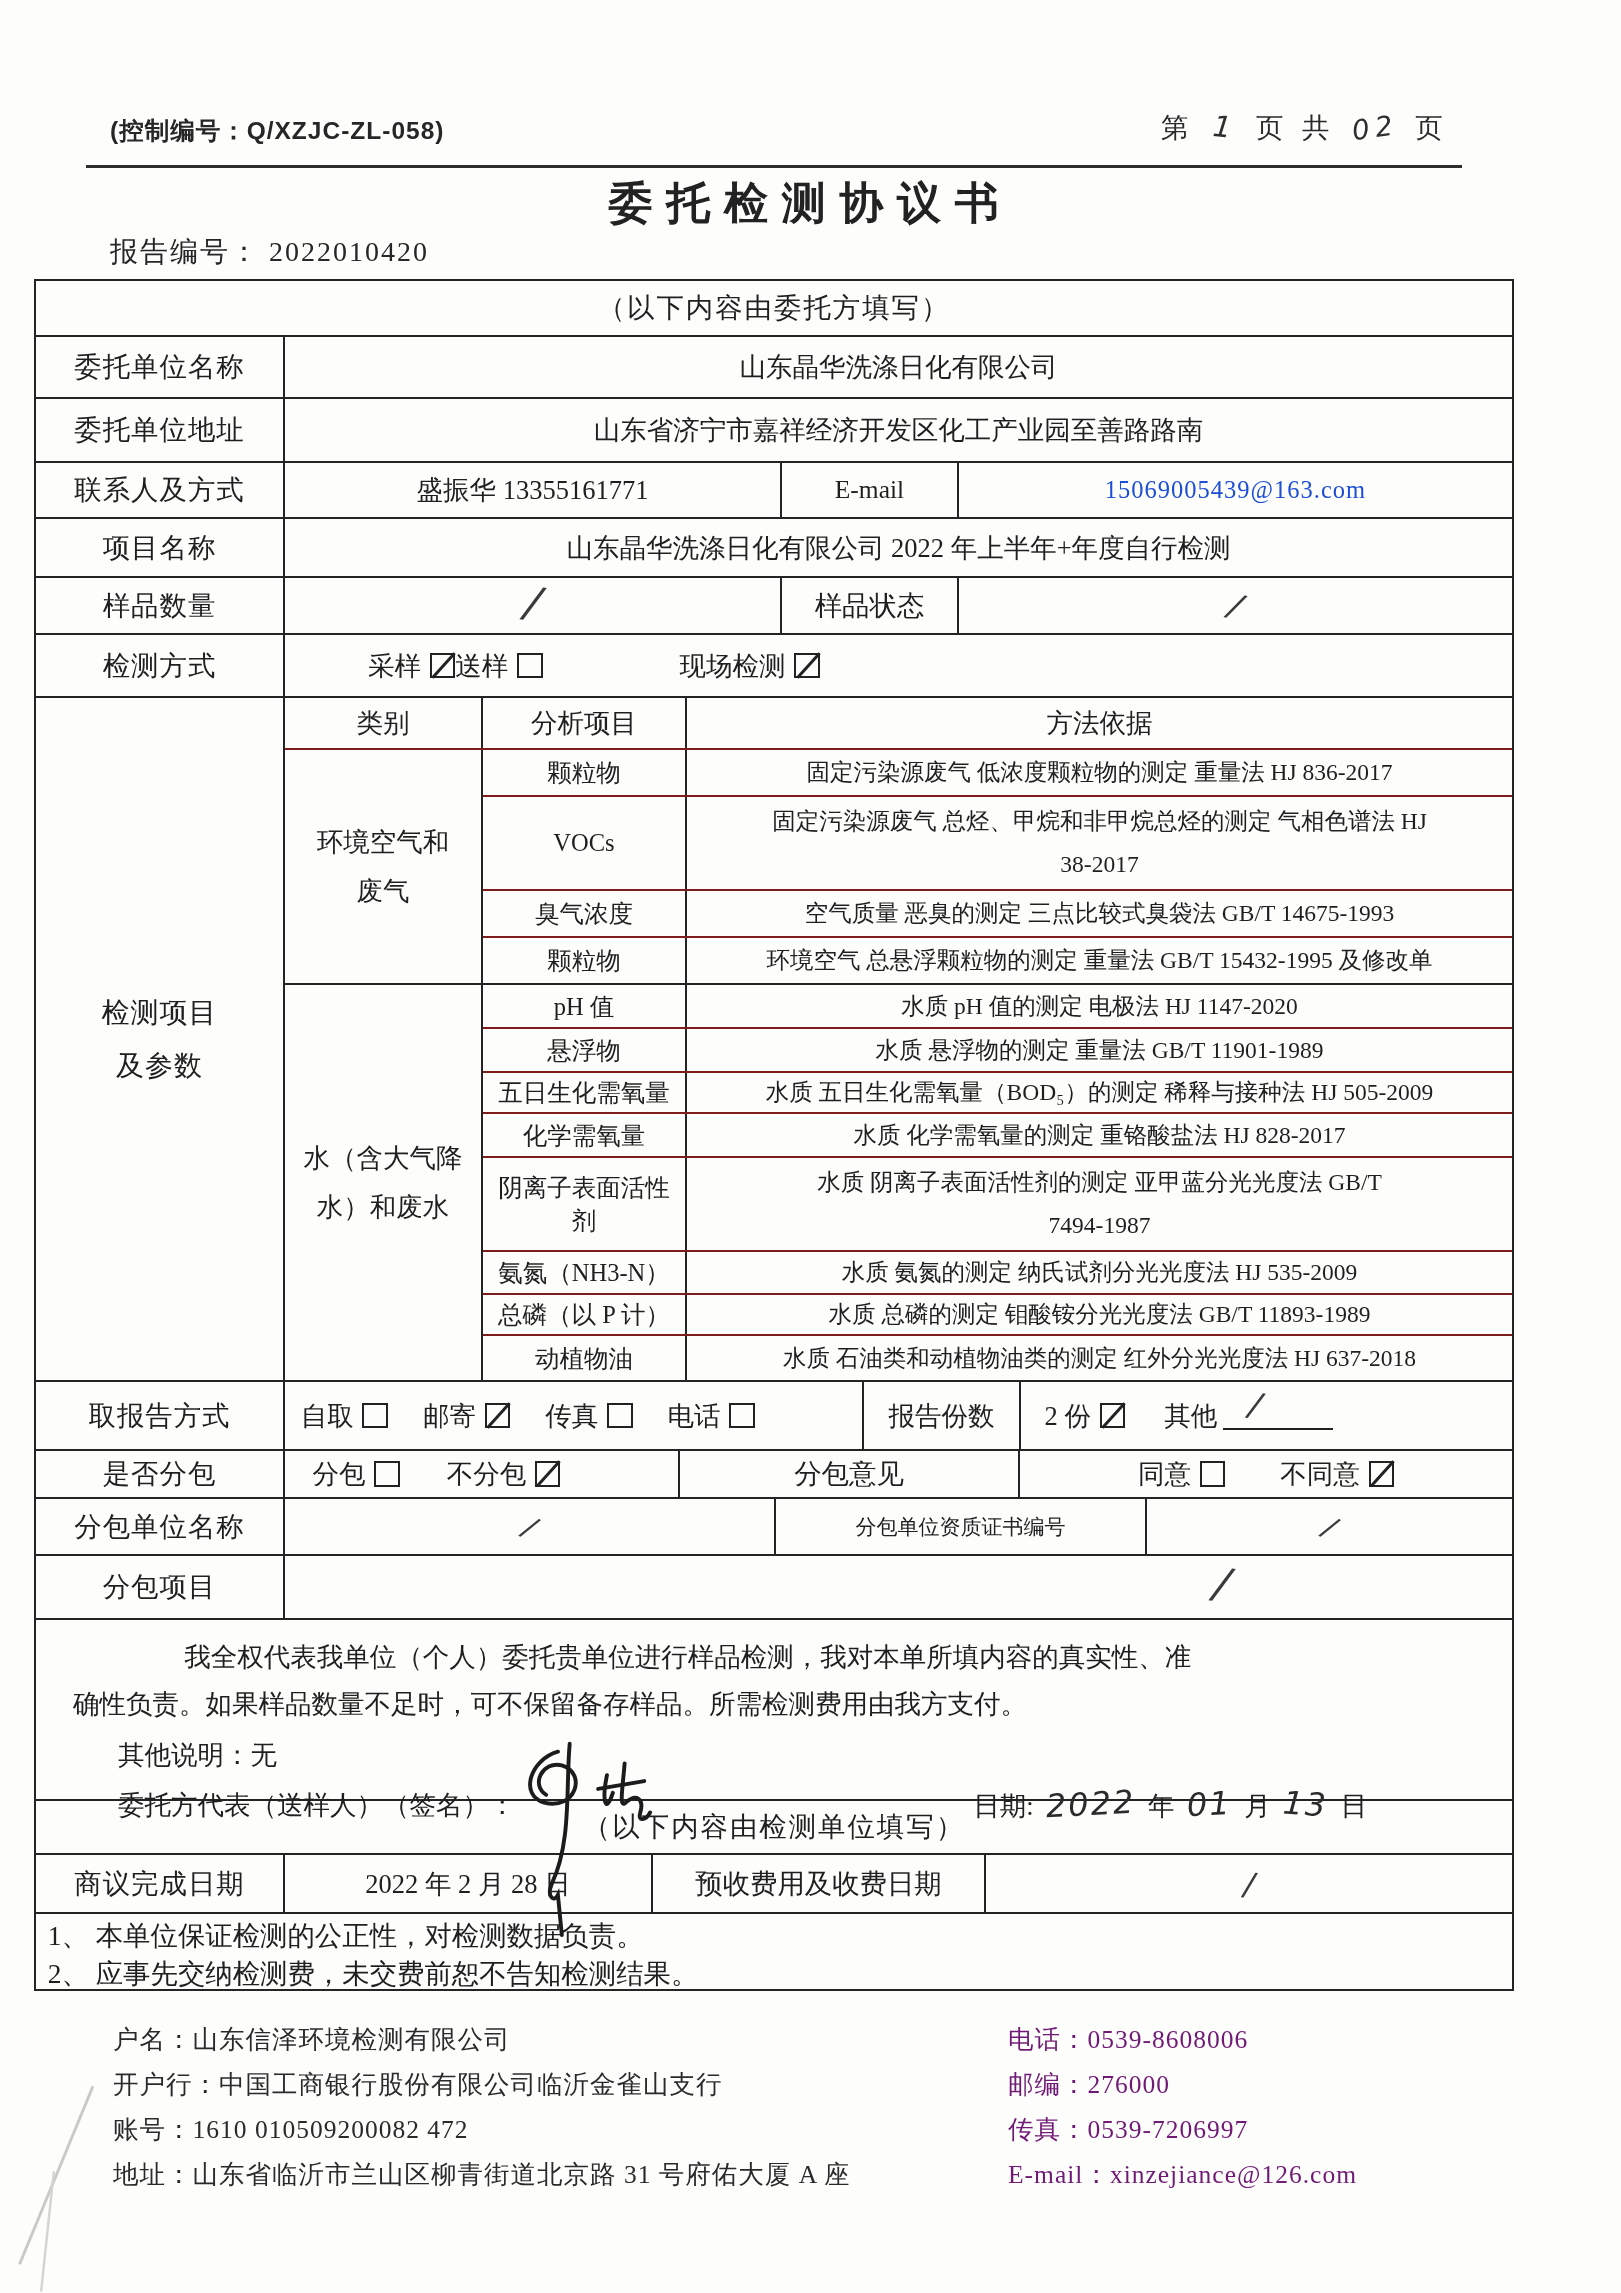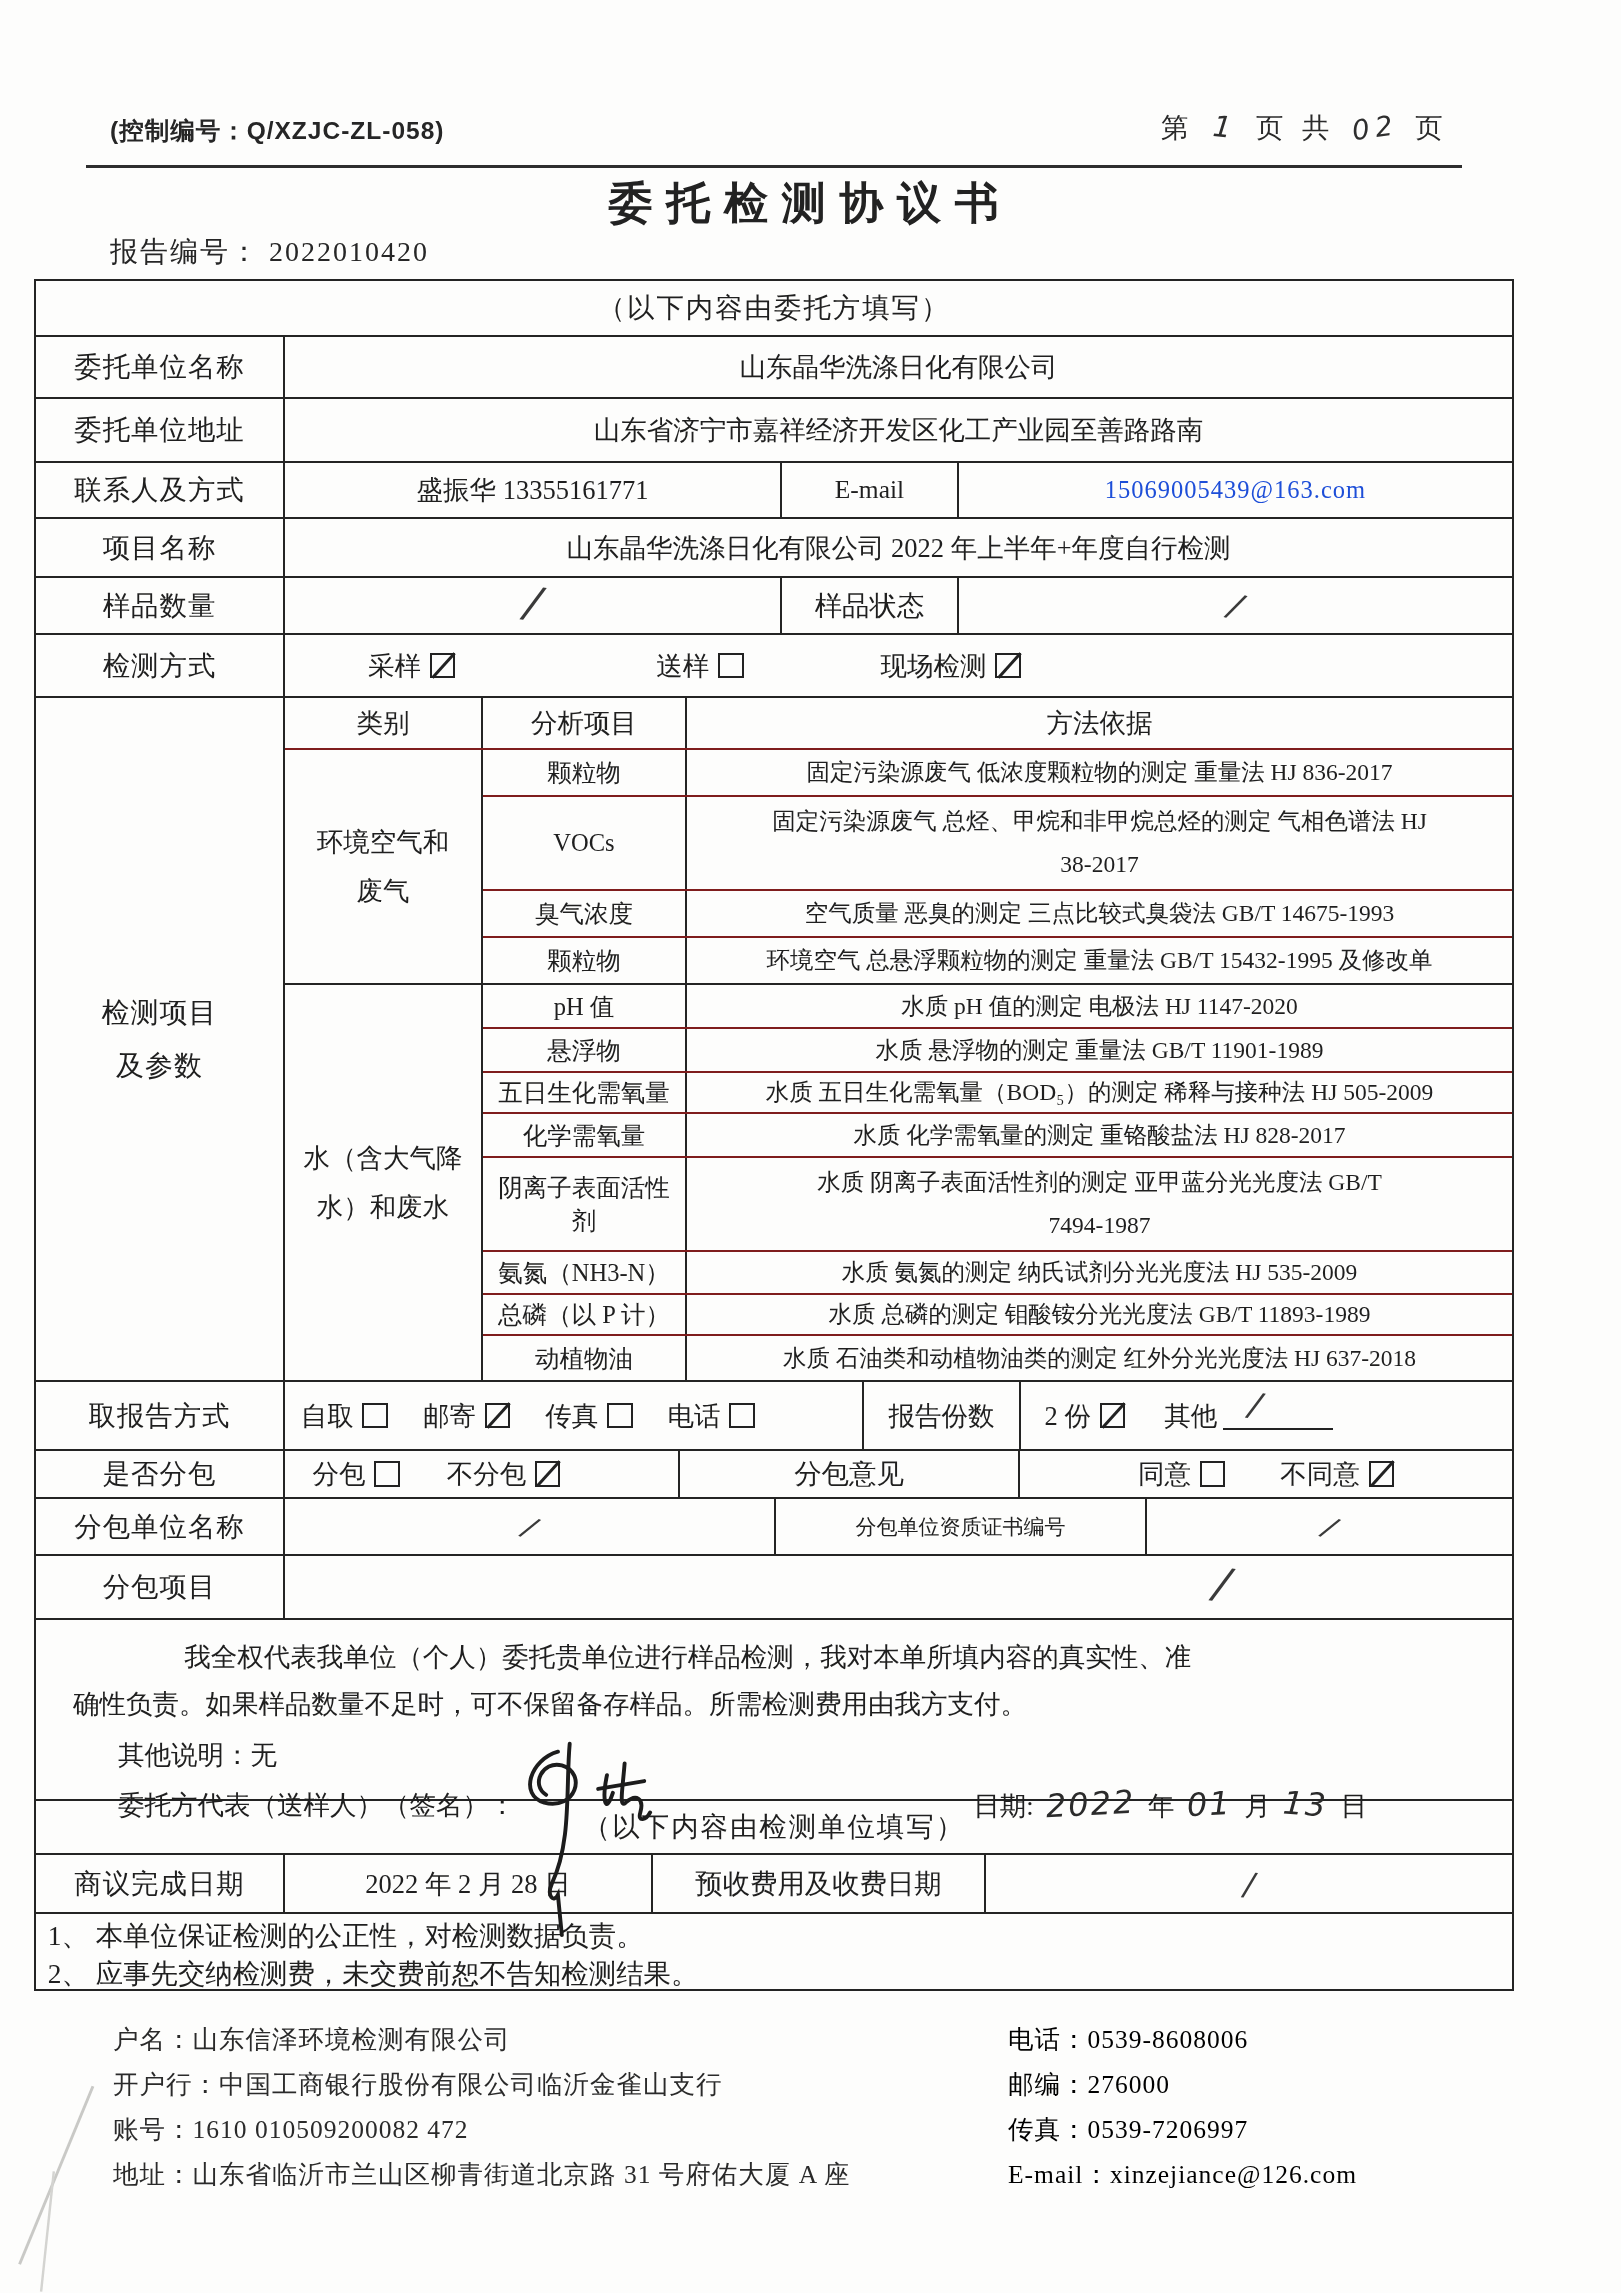--- a/index.html
+++ b/index.html
@@ -71,21 +71,21 @@
                 position:relative; margin-left:5.9px; }
   .other-line .hw-slash { position:absolute; left:25.5px; top:-11.8px; font-size:33px; }
 
   .notes-cell { flex:1; display:block; text-align:left; font-size:27.4px; line-height:38px;
                 padding:2.9px 9.8px 2px 11.8px; }
 
   
   .footer-left { position:absolute; left:113px; top:2017px; font-size:25.5px; line-height:45px;
                  color:#2a2a2a; letter-spacing:1px; }
   .footer-right { position:absolute; left:1008px; top:2017px; font-size:25.5px; line-height:45px;
-                  color:#000000; letter-spacing:1px; }
+                  color:#701a75; letter-spacing:1px; }
   .crease { position:absolute; left:0; top:2078px; }
 </style>
 </head>
 <body>
 
 <div class="page">
 
   <div class="ctrl-no">(控制编号：Q/XZJC-ZL-058)</div>
   <div class="page-info">
     <span>第</span>
@@ -140,21 +140,21 @@
       </div>
     </div>
 
     <div class="tr" style="height:63px">
       <div class="td lab">检测方式</div>
       <div class="td val" style="justify-content:flex-start; padding-left:83px">
         <span class="opt">
           <span>采样</span>
           <span class="cb checked"></span>
         </span>
-        <span class="opt" style="margin-left:201px">
+        <span class="opt" style="">
           <span>送样</span>
           <span class="cb"></span>
         </span>
         <span class="opt" style="margin-left:137px">
           <span>现场检测</span>
           <span class="cb checked"></span>
         </span>
       </div>
     </div>
 

